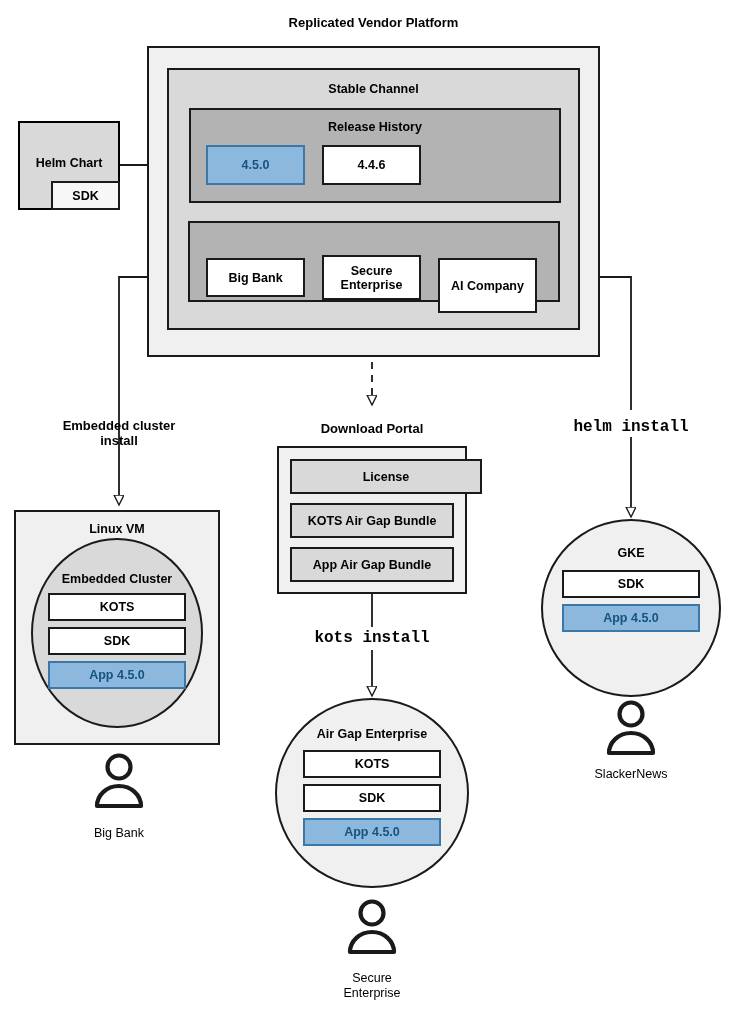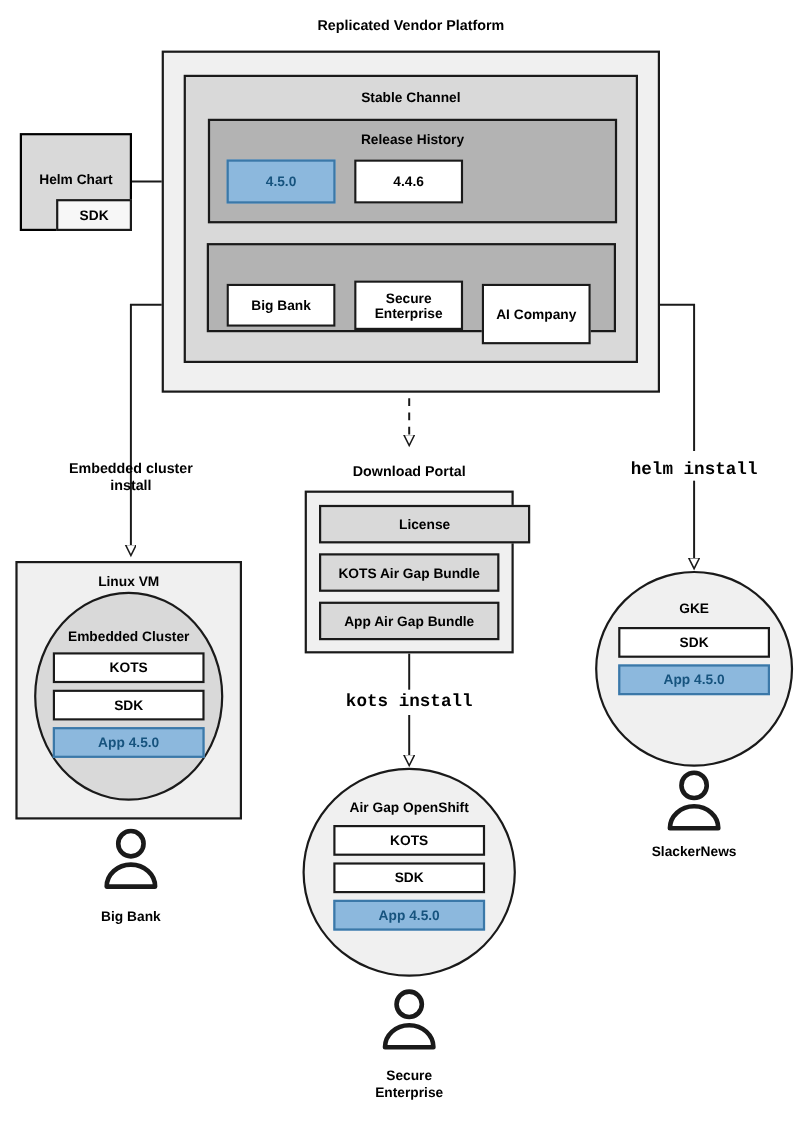--- a/index.html
+++ b/index.html
@@ -80,21 +80,21 @@
     font-family: "Liberation Mono", "DejaVu Sans Mono", monospace;
     font-weight: bold;
     font-size: 16px;
   }
   .person {
     position: absolute;
   }
   .caption {
     position: absolute;
     text-align: center;
-    font-weight: bold;
+    font-weight: normal;
     font-size: 12.5px;
     line-height: 15px;
     white-space: pre-line;
   }
 </style>
 </head>
 <body>
 
 <div id="stage">
 
@@ -178,21 +178,21 @@
     <path d="M7,53 a22,20 0 0 1 44,0 z" fill="none" stroke="#1a1a1a" stroke-width="4.2" stroke-linejoin="round"></path>
   </svg>
   <div class="caption" style="left:44px; top:826px; width:150px;">Big Bank</div>
 
   <div class="node fill-l1" style="left:277px; top:446px; width:190px; height:148px; border:2px solid #1a1a1a;"></div>
   <div class="node boxed fill-l2" style="left:290px; top:459px; width:192px; height:35px;">License</div>
   <div class="node boxed fill-l2" style="left:290px; top:503px; width:164px; height:35px;">KOTS Air Gap Bundle</div>
   <div class="node boxed fill-l2" style="left:290px; top:547px; width:164px; height:35px;">App Air Gap Bundle</div>
 
   <div class="ellipse fill-l1" style="left:275px; top:698px; width:194px; height:190px;">
-    <div class="container-title" style="top:27px;">Air Gap OpenShift</div>
+    <div class="container-title" style="top:27px;">Air Gap Enterprise</div>
   </div>
   <div class="node boxed fill-white" style="left:303px; top:750px; width:138px; height:28px;">KOTS</div>
   <div class="node boxed fill-white" style="left:303px; top:784px; width:138px; height:28px;">SDK</div>
   <div class="node boxed fill-blue" style="left:303px; top:818px; width:138px; height:28px;">App 4.5.0</div>
 
   <svg class="person" style="left:343px; top:899px;" width="58" height="58" viewBox="0 0 58 58" xmlns="http://www.w3.org/2000/svg">
     <circle cx="29" cy="14" r="11.5" fill="none" stroke="#1a1a1a" stroke-width="4.2"></circle>
     <path d="M7,53 a22,20 0 0 1 44,0 z" fill="none" stroke="#1a1a1a" stroke-width="4.2" stroke-linejoin="round"></path>
   </svg>
   <div class="caption" style="left:297px; top:971px; width:150px;">Secure

